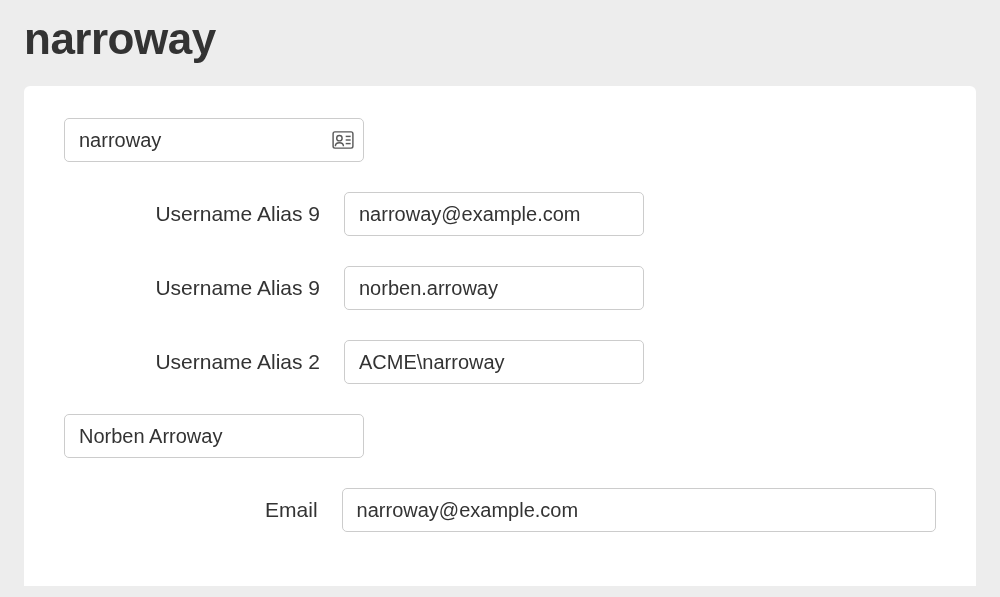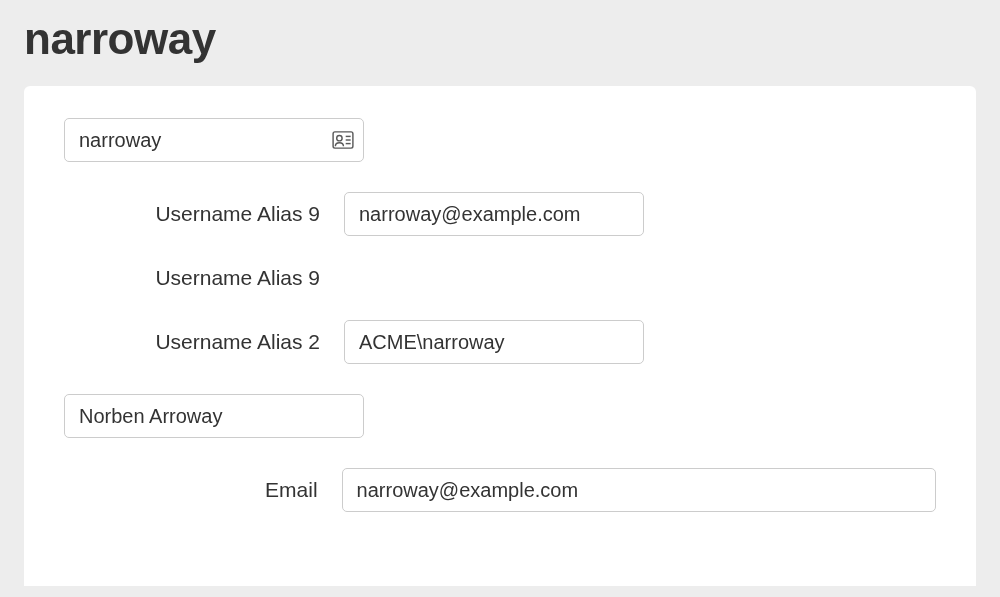--- a/index.html
+++ b/index.html
@@ -93,20 +93,23 @@
   <div class="form-row">
     <label class="form-label">Username Alias 9</label>
     <div class="input-wrap">
       <input type="text" class="text-input" value="narroway@example.com" style="">
     </div>
   </div>
 
 
   <div class="form-row">
     <label class="form-label">Username Alias 9</label>
+    <div class="input-wrap">
+      <input type="text" class="text-input" value="norben.arroway" style="">
+    </div>
   </div>
 
   <div class="form-row">
     <label class="form-label">Username Alias 2</label>
     <div class="input-wrap">
       <input type="text" class="text-input" value="ACME\narroway" style="">
     </div>
   </div>
 
   <div class="form-row">

